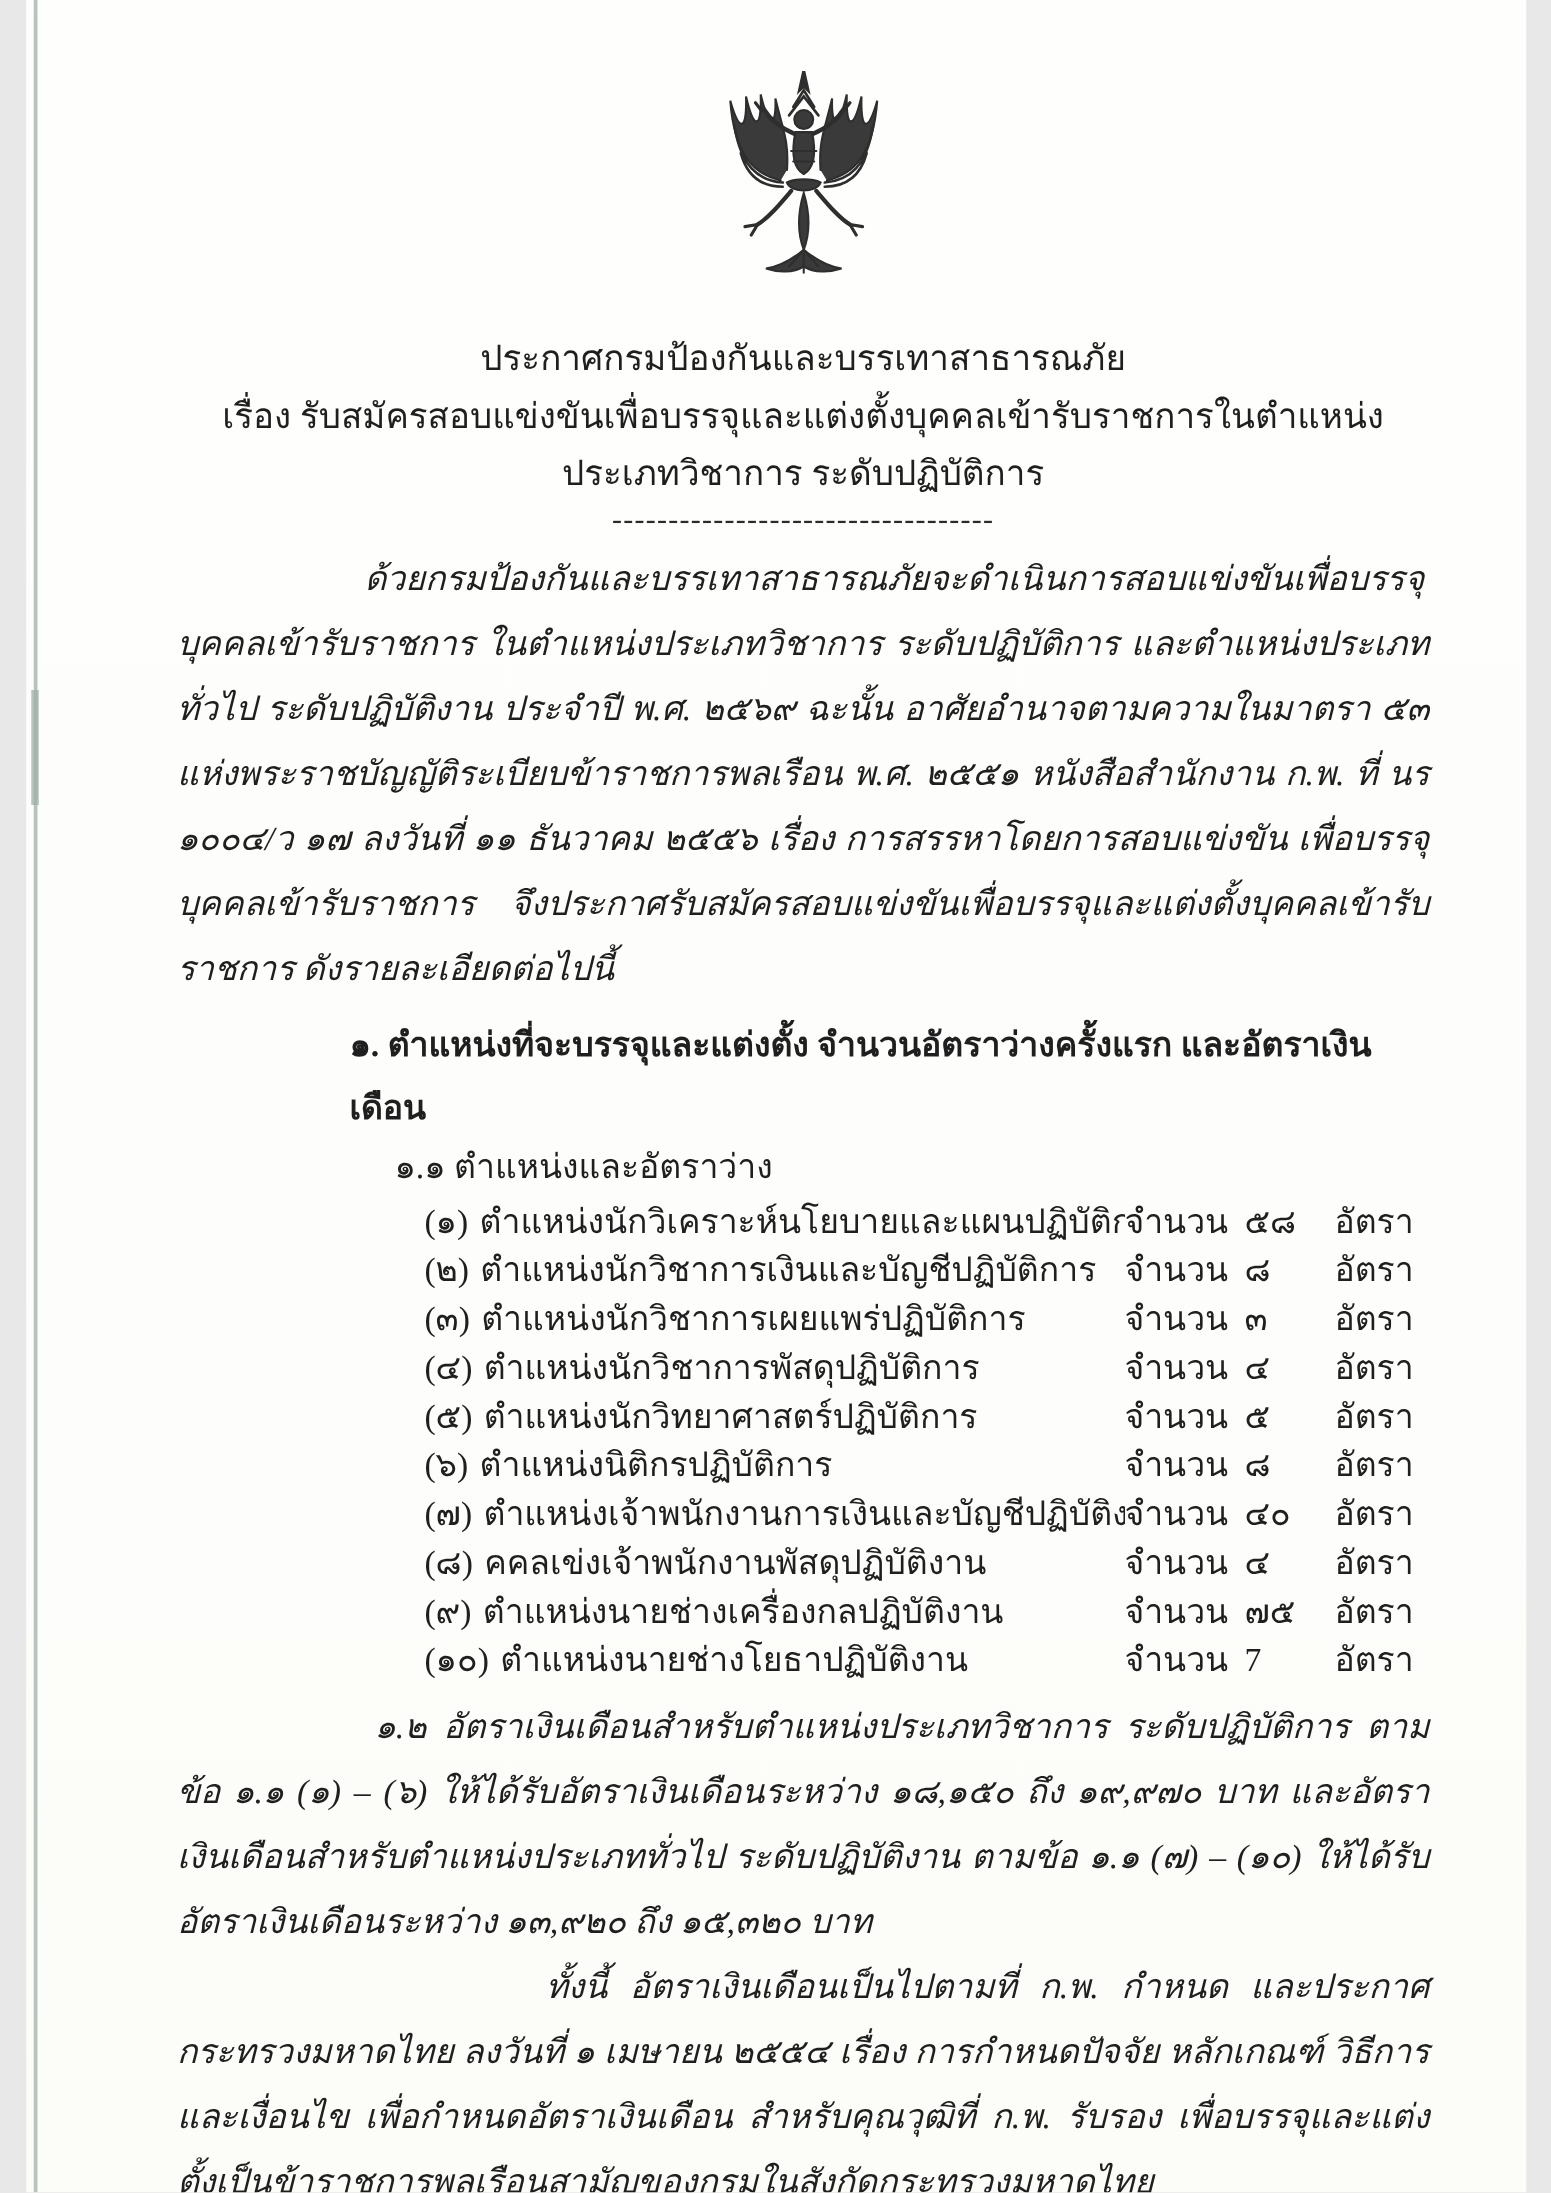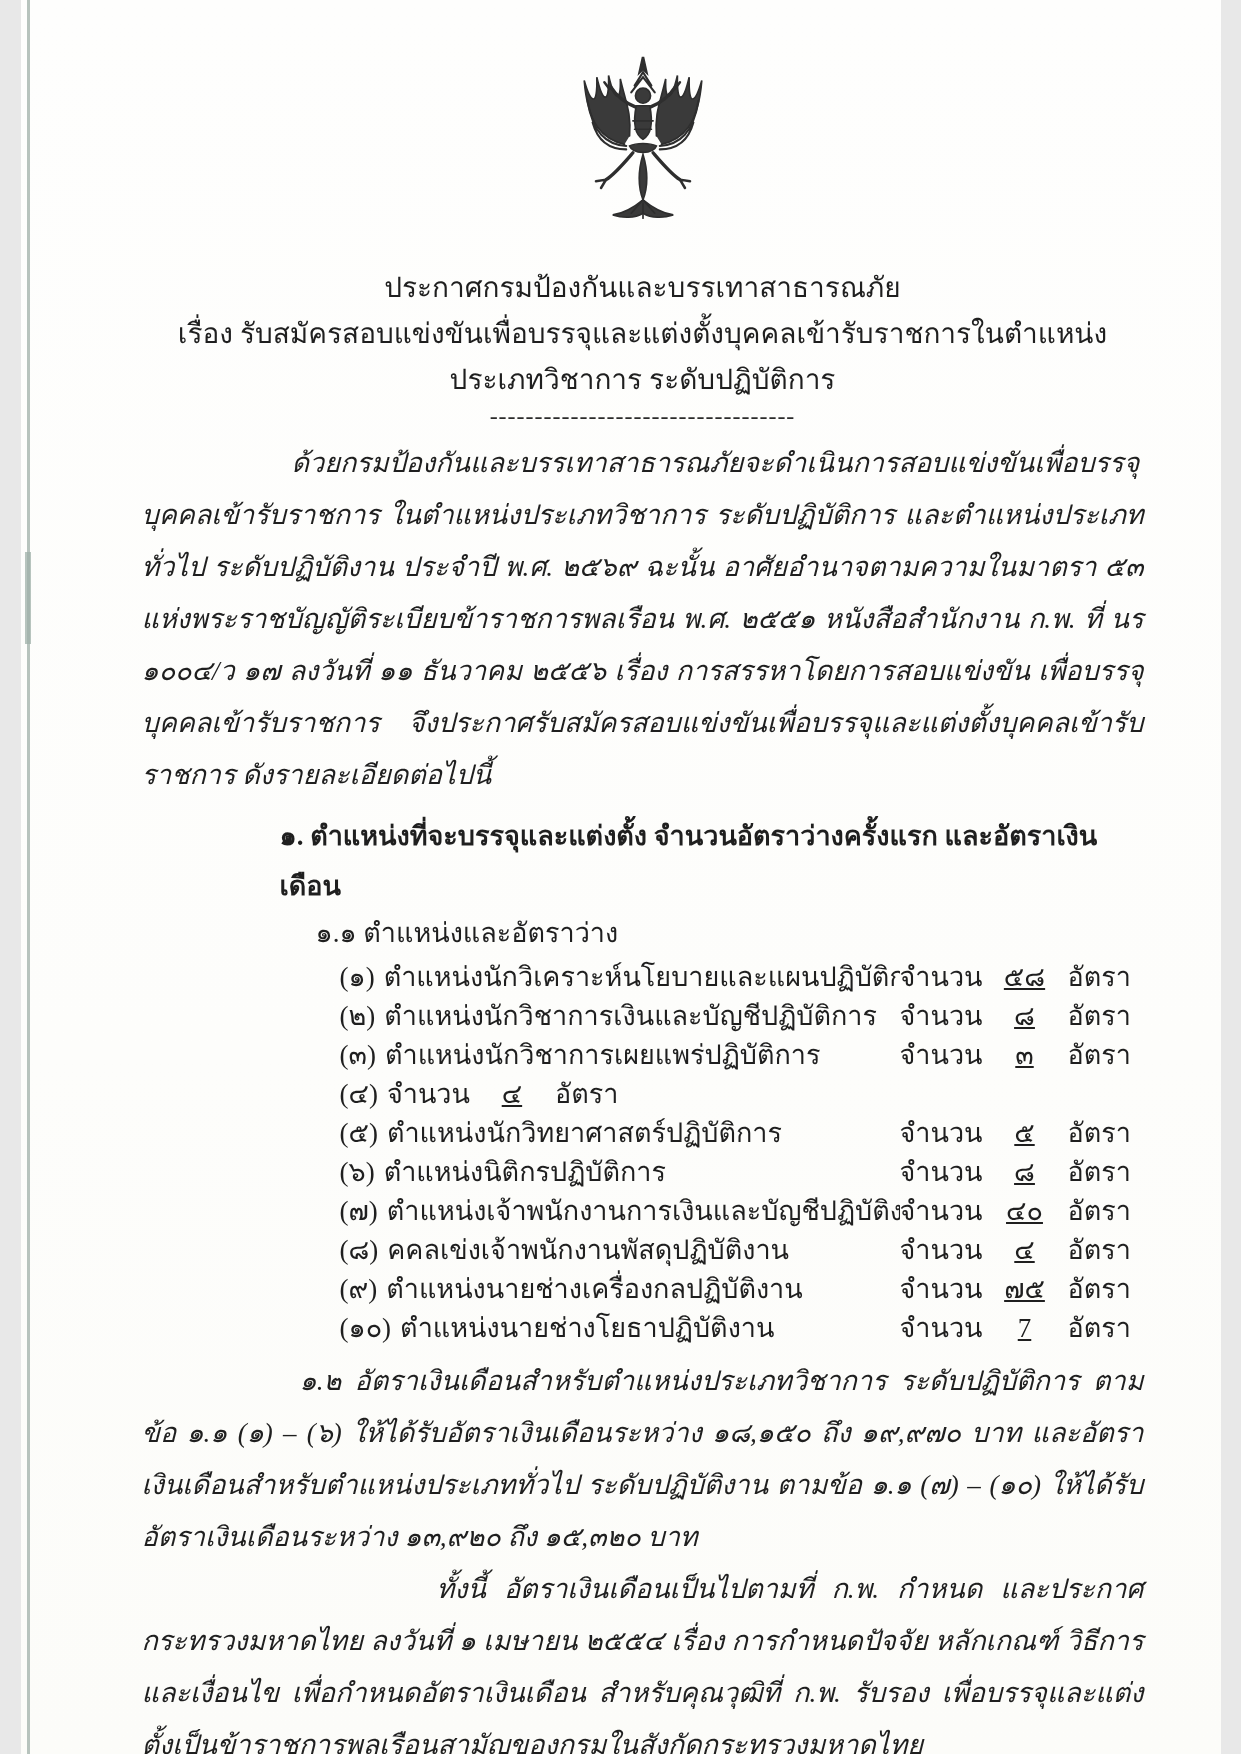--- a/index.html
+++ b/index.html
@@ -41,21 +41,21 @@
   .intro { margin-top: 8px; text-indent: 150px; }
 
   .sec-heading { font-weight: bold; margin-left: 138px; margin-top: 10px; line-height: 50px; }
   .sub11 { margin-left: 174px; line-height: 45px; }
 
   .positions { margin-top: 2px; }
   .pos-row { display: flex; margin-left: 198px; line-height: 39px; align-items: baseline; }
   .pos-no { margin-right: 9px; white-space: nowrap; }
   .pos-name { flex: 1; white-space: nowrap; overflow: hidden; }
   .pos-qty { width: 96px; }
-  .pos-count { width: 72px; text-align: center; padding-right: 14px; box-sizing: border-box; text-decoration: underline; }
+  .pos-count { width: 72px; text-align: left; padding-right: 14px; box-sizing: border-box; }
   .pos-unit { width: 76px; }
 
   .sub12 { margin-top: 7px; text-indent: 158px; }
   .note  { text-indent: 295px; }
 </style>
 </head>
 <body>
 
 <div class="page">
   <div class="edge-line"></div>
@@ -122,20 +122,21 @@
       </div>
       <div class="pos-row">
         <span class="pos-no">(๓)</span>
         <span class="pos-name">ตำแหน่งนักวิชาการเผยแพร่ปฏิบัติการ</span>
         <span class="pos-qty">จำนวน</span>
         <span class="pos-count">๓</span>
         <span class="pos-unit">อัตรา</span>
       </div>
       <div class="pos-row">
         <span class="pos-no">(๔)</span>
+        <span class="pos-name">ตำแหน่งนักวิชาการพัสดุปฏิบัติการ</span>
         <span class="pos-qty">จำนวน</span>
         <span class="pos-count">๔</span>
         <span class="pos-unit">อัตรา</span>
       </div>
       <div class="pos-row">
         <span class="pos-no">(๕)</span>
         <span class="pos-name">ตำแหน่งนักวิทยาศาสตร์ปฏิบัติการ</span>
         <span class="pos-qty">จำนวน</span>
         <span class="pos-count">๕</span>
         <span class="pos-unit">อัตรา</span>

